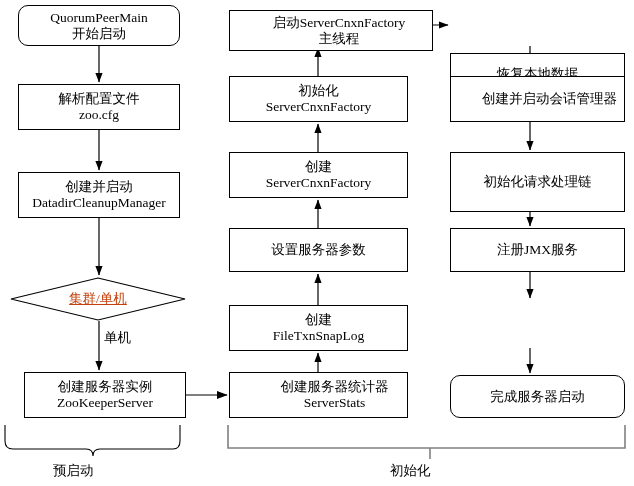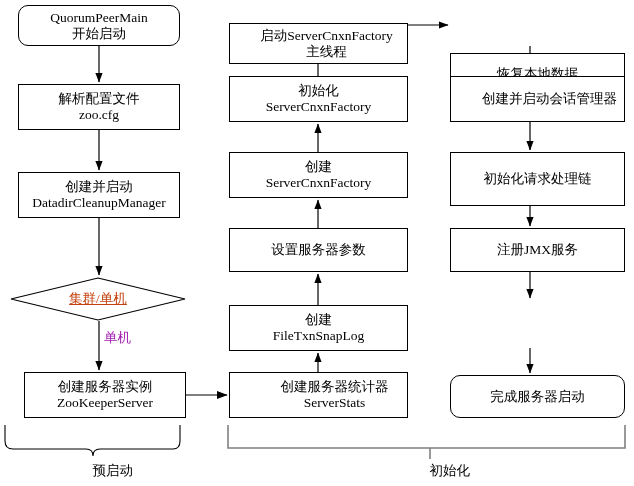--- a/index.html
+++ b/index.html
@@ -58,29 +58,29 @@
     position: absolute;
     left: 0;
     top: 0;
     width: 634px;
     height: 486px;
     pointer-events: none;
   }
   .elabel {
     position: absolute;
     font-size: 13.5px;
-    color: #a21caf;
+    color: #000000;
     white-space: nowrap;
   }
   .blabel {
     position: absolute;
     font-size: 13.5px;
     color: #000;
     white-space: nowrap;
-    text-align: right;
+    text-align: left;
   }
 </style>
 </head>
 <body>
 
 <div id="canvas">
 
   <svg class="edgelayer" viewBox="0 0 634 486" xmlns="http://www.w3.org/2000/svg">
     <defs>
       <marker id="arrow" markerWidth="9" markerHeight="9" refX="7.5" refY="3" orient="auto" markerUnits="strokeWidth">
@@ -139,21 +139,21 @@
 
   <div class="elabel" style="left:104px; top:329px;">
     <span>单机</span>
   </div>
 
   <div class="node" style="left:18px; top:372px; width:162px; height:46px;margin-left:6px;">
     <span class="txt">创建服务器实例
 ZooKeeperServer</span>
   </div>
 
-  <div class="node" style="left:229px; top:23px; width:179px; height:41px;padding-left:19px;">
+  <div class="node" style="left:229px; top:10px; width:204px; height:41px;padding-left:19px;">
     <span class="txt">启动ServerCnxnFactory
 主线程</span>
   </div>
 
   <div class="node" style="left:229px; top:76px; width:179px; height:46px;">
     <span class="txt">初始化
 ServerCnxnFactory</span>
   </div>
 
   <div class="node" style="left:229px; top:152px; width:179px; height:46px;">
@@ -176,21 +176,21 @@
   </div>
 
   <div class="node" style="left:450px; top:5px; width:175px; height:41px;margin-top:48px;">
     <span class="txt">恢复本地数据</span>
   </div>
 
   <div class="node" style="left:450px; top:76px; width:175px; height:46px;padding-left:27px;">
     <span class="txt">创建并启动会话管理器</span>
   </div>
 
-  <div class="node" style="left:450px; top:152px; width:175px; height:54px;">
+  <div class="node" style="left:450px; top:152px; width:175px; height:60px;">
     <span class="txt">初始化请求处理链</span>
   </div>
 
   <div class="node" style="left:450px; top:228px; width:175px; height:44px;">
     <span class="txt">注册JMX服务</span>
   </div>
 
 
   <div class="node rounded" style="left:450px; top:375px; width:175px; height:43px;">
     <span class="txt">完成服务器启动</span>

